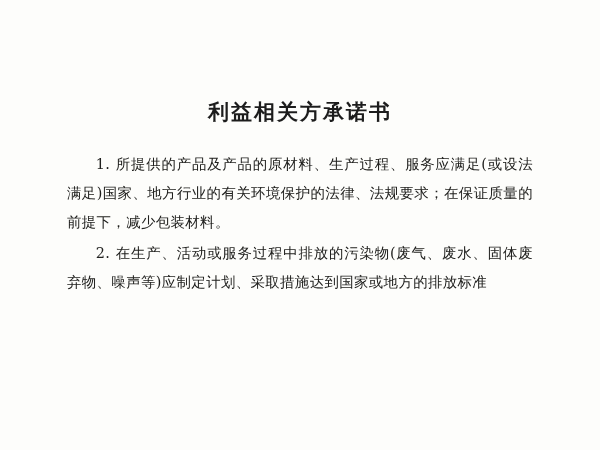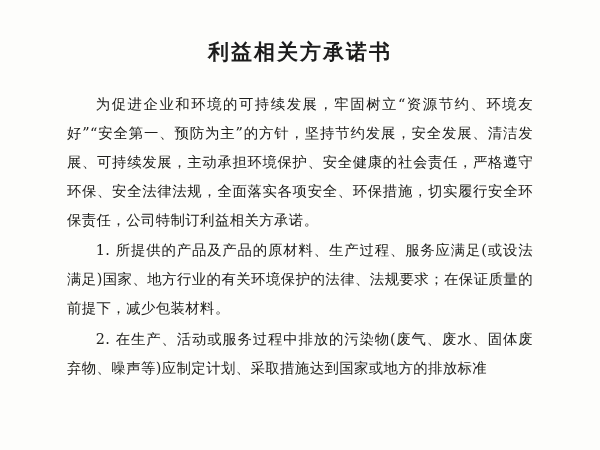--- a/index.html
+++ b/index.html
@@ -21,21 +21,21 @@
     box-sizing: border-box;
     padding: 0;
   }
   .doc-title {
     text-align: center;
     font-size: 21px;
     font-weight: bold;
     letter-spacing: 2px;
     color: #1c1c1c;
     margin: 0;
-    padding-top: 37px;
+    padding-top: 97px;
     line-height: 1.4;
     font-family: "DejaVu Serif", "Liberation Serif", serif;
   }
   .body-block {
     margin: 0 auto;
     padding-top: 24px;
     width: 466px;
   }
   .para {
     font-size: 14.4px;
@@ -54,18 +54,17 @@
   }
 </style>
 </head>
 <body>
 
 <div class="page">
 
   <h1 class="doc-title">利益相关方承诺书</h1>
 
   <div class="body-block">
-    <p class="para indent">为促进企业和环境的可持续发展，牢固树立“资源节约、环境友好”“安全第一、预防为主”的方针，坚持节约发展，安全发展、清洁发展、可持续发展，主动承担环境保护、安全健康的社会责任，严格遵守环保、安全法律法规，全面落实各项安全、环保措施，切实履行安全环保责任，公司特制订利益相关方承诺。</p>
     <p class="para indent">1. 所提供的产品及产品的原材料、生产过程、服务应满足(或设法满足)国家、地方行业的有关环境保护的法律、法规要求；在保证质量的前提下，减少包装材料。</p>
     <p class="para indent">2. 在生产、活动或服务过程中排放的污染物(废气、废水、固体废弃物、噪声等)应制定计划、采取措施达到国家或地方的排放标准</p>
   </div>
 
 </div>
 
 </body></html>

